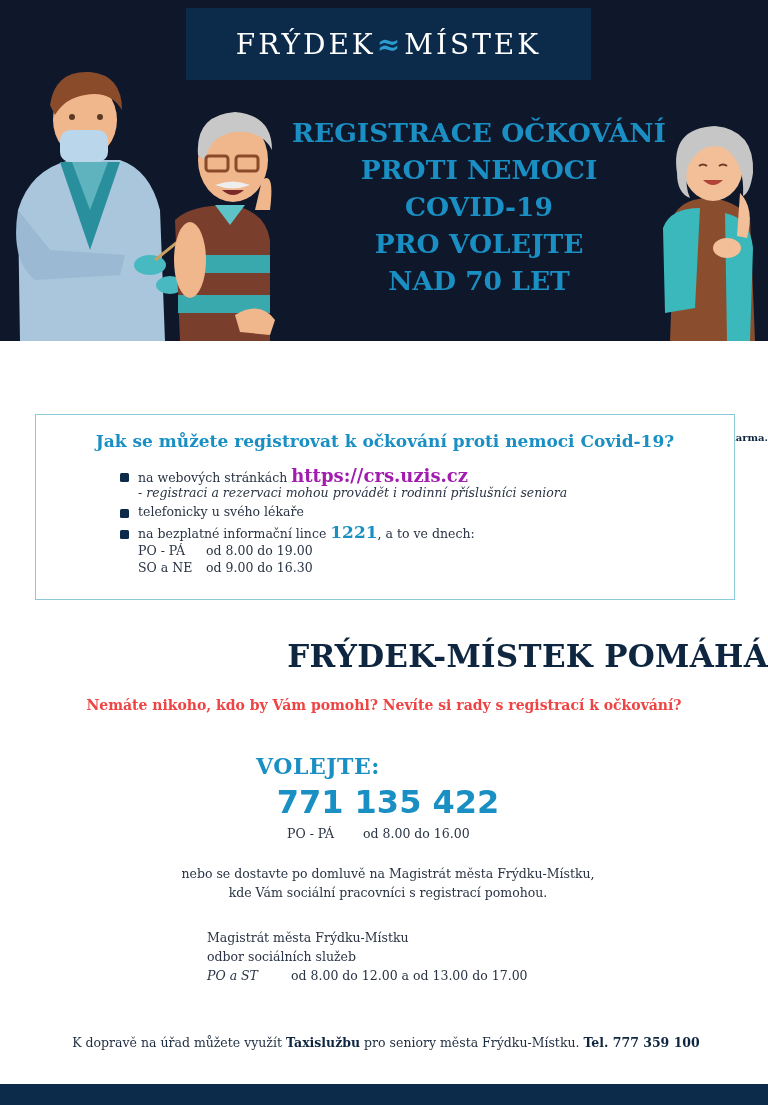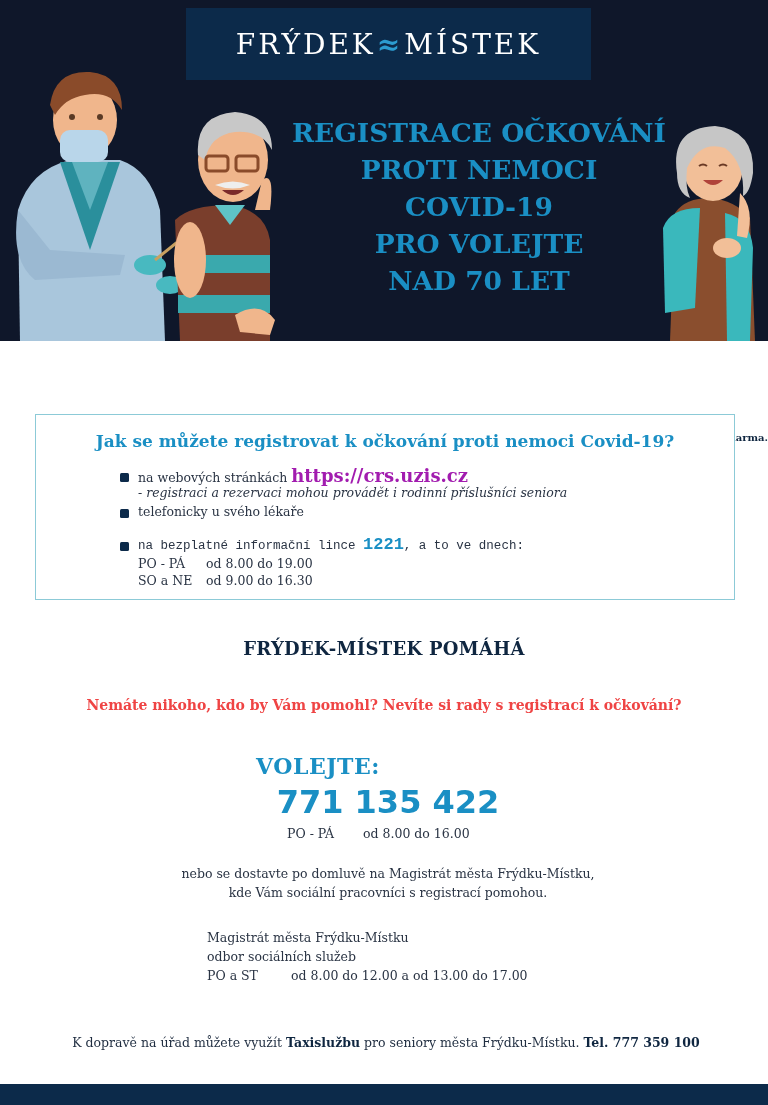--- a/index.html
+++ b/index.html
@@ -23,33 +23,33 @@
   .reg-title { position: absolute; left: 0; top: 16px; width: 100%; text-align: center; color: #1a8fc4; font-family: "DejaVu Serif", serif; font-weight: bold; font-size: 17px; white-space: nowrap; }
   .reg-list { position: absolute; left: 84px; top: 52px; width: 590px; font-family: "DejaVu Serif", serif; font-size: 12.5px; color: #2a3444; line-height: 17px; }
   .reg-item { position: relative; padding-left: 18px; white-space: nowrap; }
   .bullet { position: absolute; left: 0; top: 6px; width: 9px; height: 9px; background: #0c2a4a; border-radius: 1.5px; }
   .reg-link { color: #a21caf; font-weight: bold; font-size: 18px; }
   .reg-line-phone { color: #1a8fc4; font-weight: bold; font-size: 17px; }
   .sub { padding-left: 18px; white-space: nowrap; font-style: italic; }
   .hours-row { display: flex; padding-left: 18px; white-space: nowrap; }
   .hours-day { width: 68px; }
 
-  .help-title { position: absolute; left: 0; top: 638px; width: 768px; text-align: center; color: #0f2640; font-family: "DejaVu Serif", serif; font-weight: bold; font-size: 18px; letter-spacing: 0.3px; }
+  .help-title { position: absolute; left: 0; top: 638px; width: 768px; text-align: right; color: #0f2640; font-family: "DejaVu Serif", serif; font-weight: bold; font-size: 31px; letter-spacing: 0.3px; }
   .help-q { position: absolute; left: 0; top: 697px; width: 768px; text-align: center; color: #ef4444; font-family: "DejaVu Serif", serif; font-weight: bold; font-size: 14px; white-space: nowrap; }
 
   .call-label { position: absolute; left: 0; top: 753px; width: 636px; text-align: center; color: #1a8fc4; font-family: "DejaVu Serif", serif; font-weight: bold; font-size: 22px; letter-spacing: 0.5px; }
   .call-number { position: absolute; left: 0; top: 783px; width: 776px; text-align: center; color: #1a8fc4; font-family: "DejaVu Sans", sans-serif; font-weight: bold; font-size: 32px; }
   .call-hours { position: absolute; left: 287px; top: 826px; font-family: "DejaVu Serif", serif; font-size: 12.5px; color: #2a3444; white-space: nowrap; display: flex; }
   .call-hours .day { width: 76px; }
 
   .visit-text { position: absolute; left: 0; top: 864px; width: 776px; text-align: center; font-family: "DejaVu Serif", serif; font-size: 12.5px; color: #2a3444; line-height: 19px; }
 
   .address { position: absolute; left: 207px; top: 928px; font-family: "DejaVu Serif", serif; font-size: 12.5px; color: #2a3444; line-height: 19px; white-space: nowrap; }
   .address .hrs { display: flex; }
-  .address .hrs .day { width: 84px; }
+  .address .hrs .day { width: 84px; font-style: italic; }
 
   .transport { position: absolute; left: 0; top: 1035px; width: 772px; text-align: center; font-family: "DejaVu Serif", serif; font-size: 12.5px; color: #1f2d40; white-space: nowrap; }
   .transport b { color: #0f2640; }
 
   .footer-bar { position: absolute; left: 0; top: 1084px; width: 768px; height: 21px; background: #0c2a4a; }
 </style>
 </head>
 <body>
 
 <div class="hero">
@@ -122,21 +122,21 @@
   <div class="reg-list">
     <div class="reg-item">
       <span class="bullet"></span>
       <span>na webových stránkách </span><span class="reg-link">https://crs.uzis.cz</span>
     </div>
     <div class="sub" style="margin-top:-2px;">- registraci a rezervaci mohou provádět i rodinní příslušníci seniora</div>
     <div class="reg-item" style="margin-top:2px;">
       <span class="bullet"></span>
       <span>telefonicky u svého lékaře</span>
     </div>
-    <div class="reg-item" style="margin-top:16px;font-family:Liberation Mono, monospace;">
+    <div class="reg-item" style="margin-top:4px;">
       <span class="bullet"></span>
       <span>na bezplatné informační lince </span><span class="reg-line-phone">1221</span><span>, a to ve dnech:</span>
     </div>
     <div class="hours-row">
       <span class="hours-day">PO - PÁ</span>
       <span>od 8.00 do 19.00</span>
     </div>
     <div class="hours-row">
       <span class="hours-day">SO a NE</span>
       <span>od 9.00 do 16.30</span>

